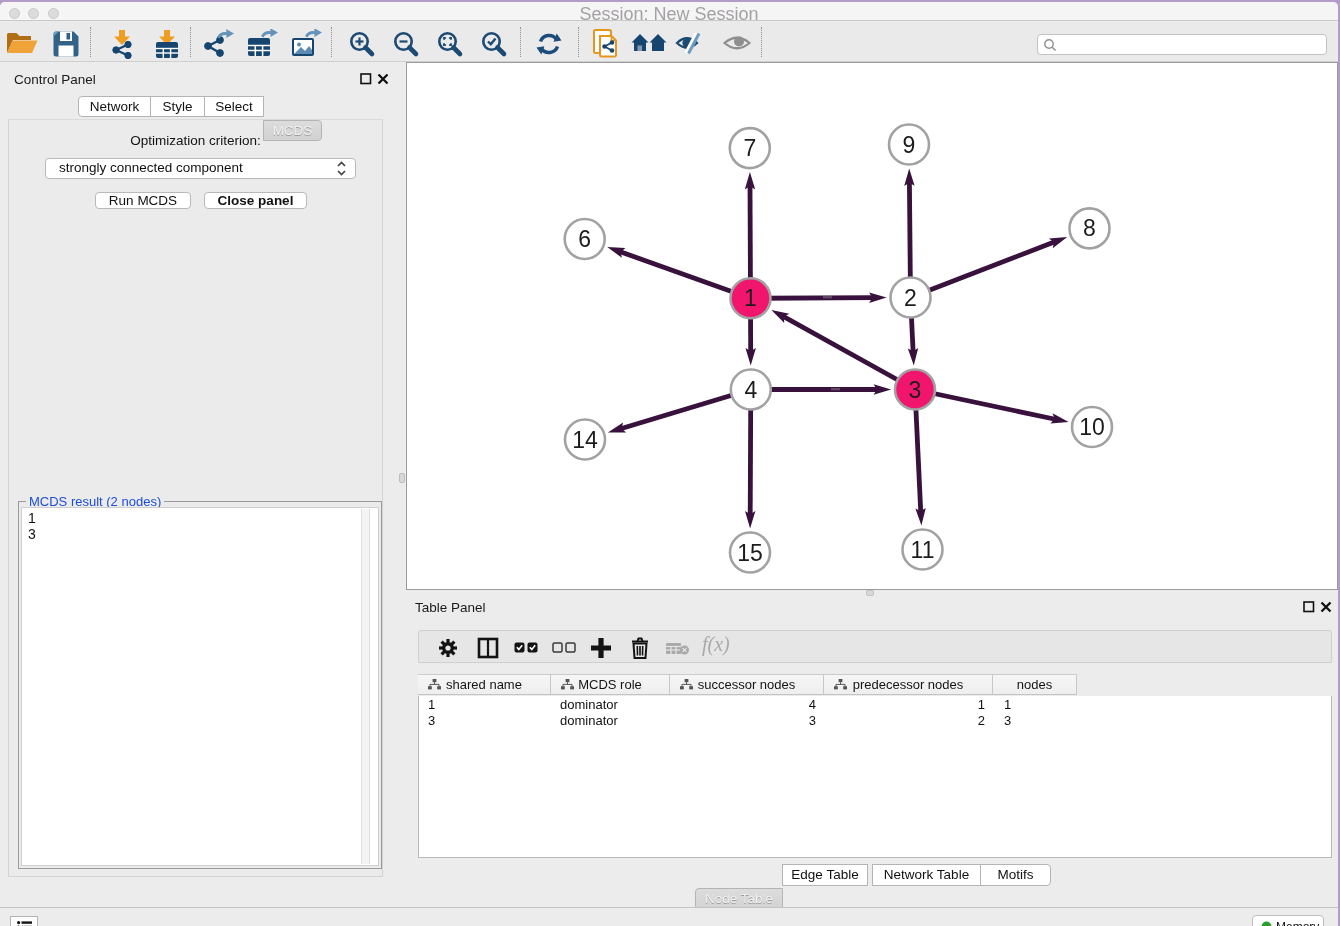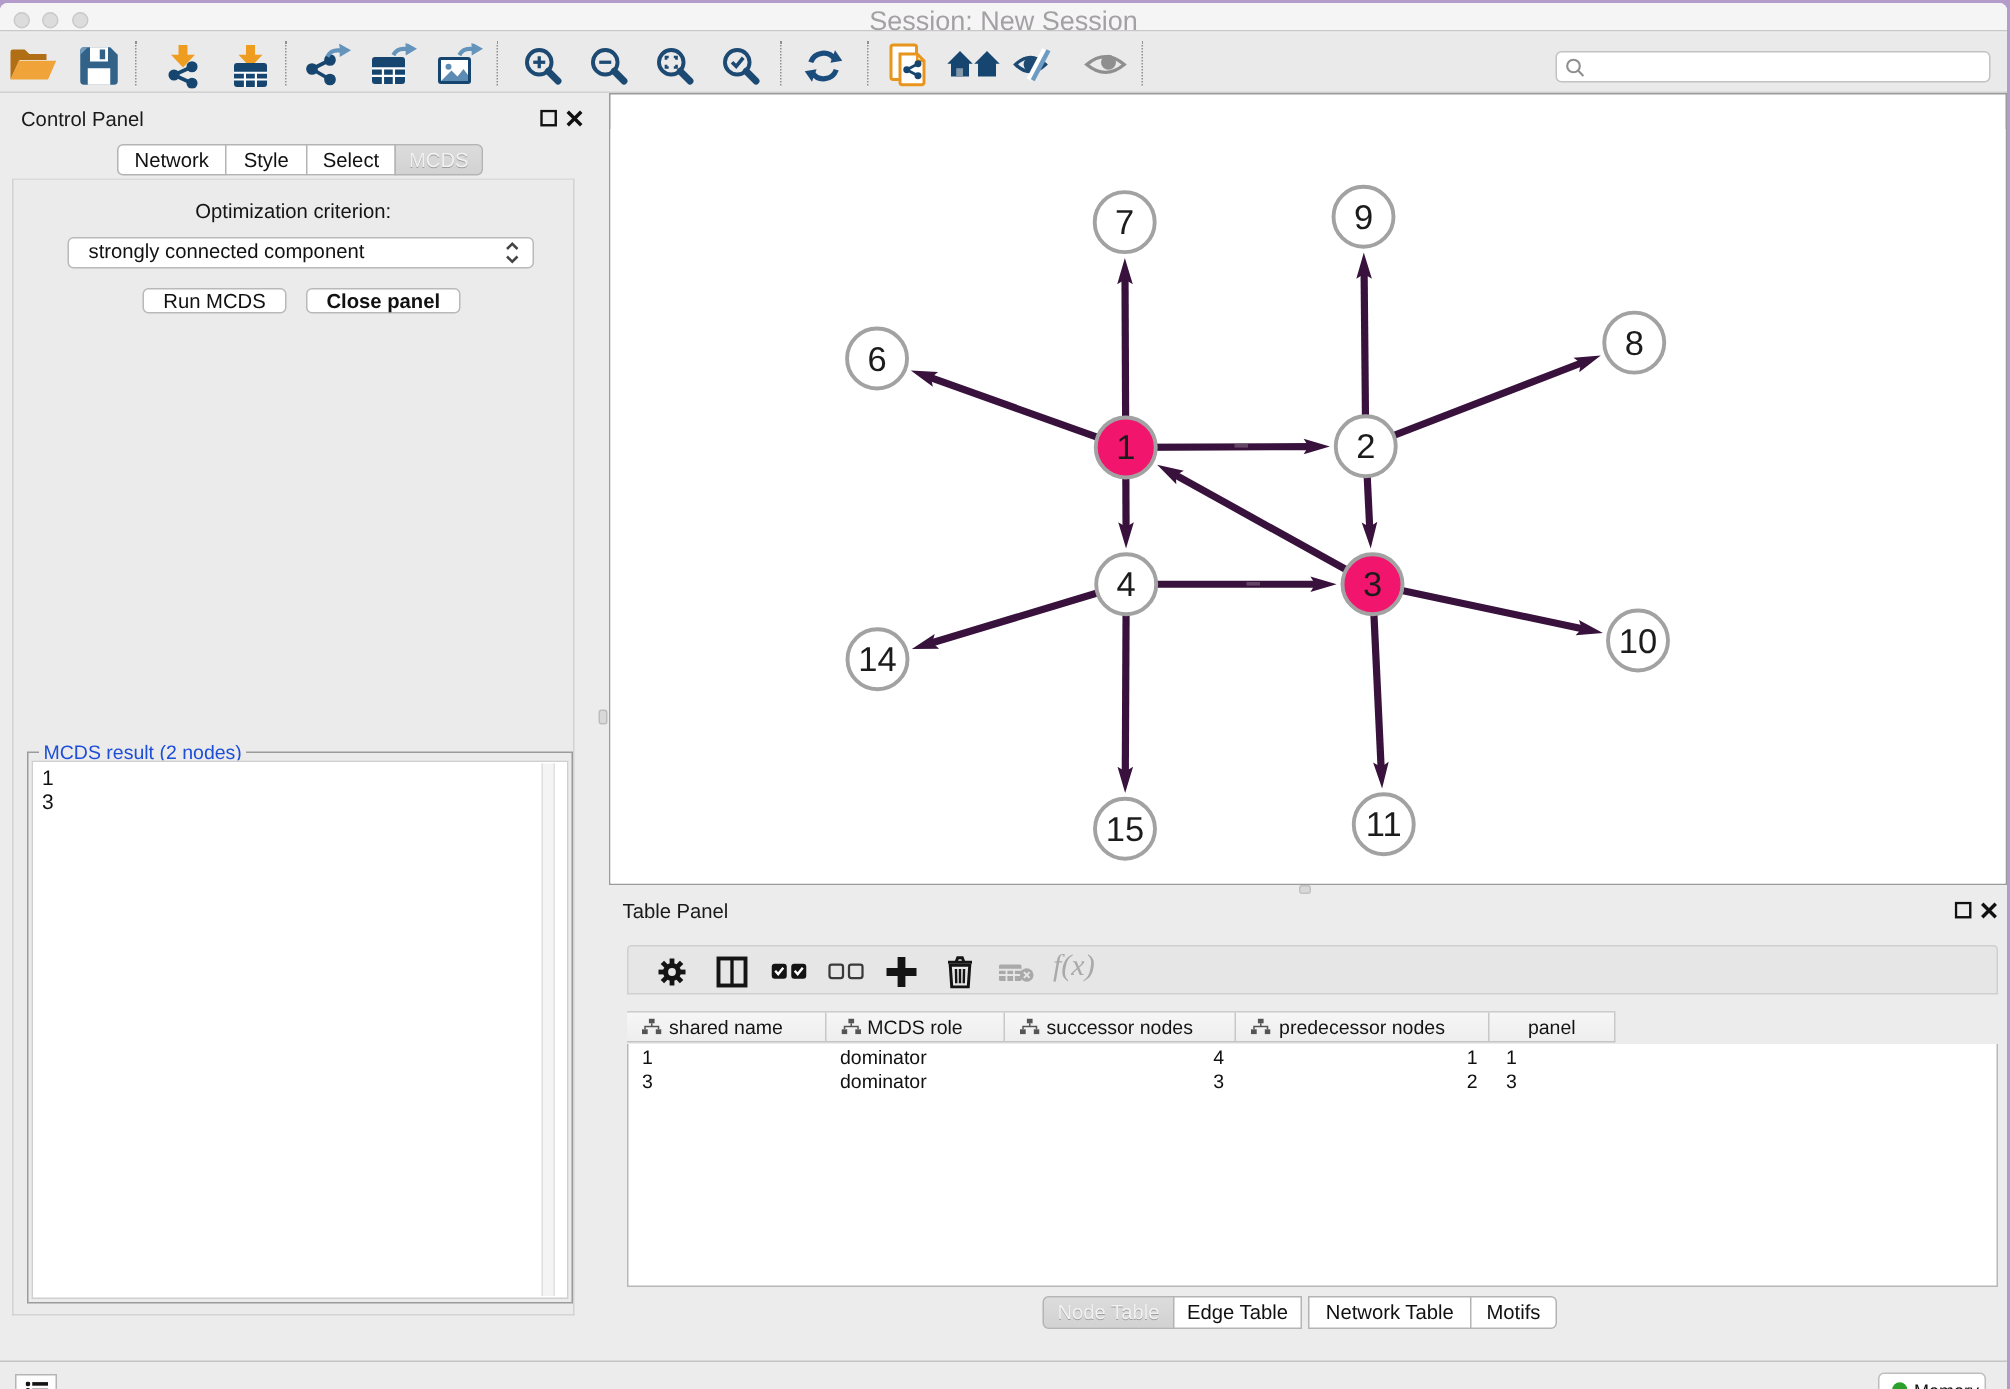--- a/index.html
+++ b/index.html
@@ -38,21 +38,21 @@
 .hlabel { position:absolute; left:0; right:0; top:2px; text-align:center; }
 .hicon { position:absolute; left:10px; top:4px; }
 .tbody { position:absolute; left:12px; top:106px; right:6px; bottom:33px; background:#fff; border-left:1px solid #b8b8b8; border-right:1px solid #b8b8b8; border-bottom:1px solid #b8b8b8; font-size:13px; color:#111; }
 .trow { position:absolute; left:0; right:0; height:16px; }
 .tcell { position:absolute; top:1px; }
 .ttabs { position:absolute; top:274px; left:0; right:0; height:22px; }
 .ttab { position:absolute; top:0; height:22px; background:#fff; border:1px solid #b4b4b4; font-size:13.5px; color:#111; text-align:center; line-height:20px; }
 .statusbar { position:absolute; left:0; right:0; bottom:0; height:19px; border-top:1px solid #c5c4c5; background:#ececec; }
 .membtn { position:absolute; right:14px; top:7px; width:72px; height:22px; background:#fff; border:1px solid #bdbdbd; border-radius:4px; font-size:12px; color:#111; }
 .listbtn { position:absolute; left:10px; top:8px; width:28px; height:21px; background:#fdfdfd; border:1px solid #b5b5b5; }
-.embossed { color:#f1f1f1; text-shadow:0 1px 0 #9d9d9d; }
+.embossed { color:#f1f1f1; text-shadow:0 1px 0 #9d9d9d;margin-top:24px; }
 </style>
 </head>
 <body>
 <div class="window">
   <div class="titlebar">
     <div class="tl" style="left:9px;"></div>
     <div class="tl" style="left:28px;"></div>
     <div class="tl" style="left:48px;"></div>
     <div class="wintitle">Session: New Session</div>
   </div>
@@ -369,21 +369,21 @@
             <g fill="#555">
               <rect x="4.6" y="0" width="3.8" height="3.2"></rect>
               <rect x="0" y="7.2" width="3.8" height="3.2"></rect>
               <rect x="9.2" y="7.2" width="3.8" height="3.2"></rect>
             </g>
             <path d="M6.5 3.2 V5.4 M2 7.2 V5.4 H11 V7.2" fill="none" stroke="#555" stroke-width="1"></path>
           </svg>
           <div class="hlabel">predecessor nodes</div>
         </div>
       <div class="hcell" style="left:575px;width:84px;border-right:1px solid #c8c8c8;">
-          <div class="hlabel">panel</div>
+          <div class="hlabel">nodes</div>
         </div>
     </div>
     <div class="tbody">
       <div class="trow" style="top:0;">
         <div class="tcell" style="left:9px;">1</div>
         <div class="tcell" style="left:141px;">dominator</div>
         <div class="tcell" style="left:252px;width:145px;text-align:right;">4</div>
         <div class="tcell" style="left:406px;width:160px;text-align:right;">1</div>
         <div class="tcell" style="left:585px;">1</div>
       </div>
@@ -392,21 +392,21 @@
         <div class="tcell" style="left:141px;">dominator</div>
         <div class="tcell" style="left:252px;width:145px;text-align:right;">3</div>
         <div class="tcell" style="left:406px;width:160px;text-align:right;">2</div>
         <div class="tcell" style="left:585px;">3</div>
       </div>
     </div>
     <div class="ttabs">
       <div class="ttab embossed" style="left:289px;width:88px;background:linear-gradient(#dcdcdc,#d2d2d2);border-radius:4px 0 0 4px;">Node Table</div>
       <div class="ttab" style="left:376px;width:86px;">Edge Table</div>
       <div class="ttab" style="left:466px;width:109px;">Network Table</div>
-      <div class="ttab" style="left:574px;width:58px;border-radius:0 4px 4px 0;">Motifs</div>
+      <div class="ttab" style="left:574px;width:71px;border-radius:0 4px 4px 0;">Motifs</div>
     </div>
   </div>
   <div style="position:absolute;left:399px;top:471px;width:6px;height:10px;background:#d8d8d8;border:1px solid #bdbdbd;border-radius:2px;"></div>
   <div style="position:absolute;left:866px;top:588px;width:8px;height:6px;background:#d8d8d8;border:1px solid #c2c2c2;border-radius:2px;"></div>
   <div class="statusbar">
     <div class="listbtn">
       <svg style="position:absolute;left:6px;top:4px;" width="15" height="12" viewBox="0 0 15 12">
         <g fill="#141414">
           <circle cx="1.6" cy="1.6" r="1.6"></circle>
             <rect x="4.5" y="0.4" width="10.5" height="2.4"></rect>

